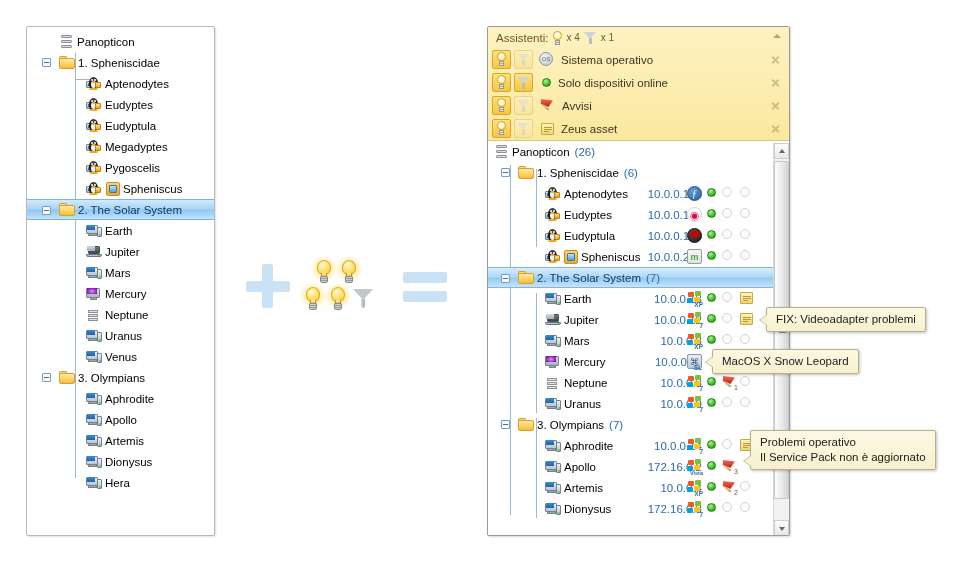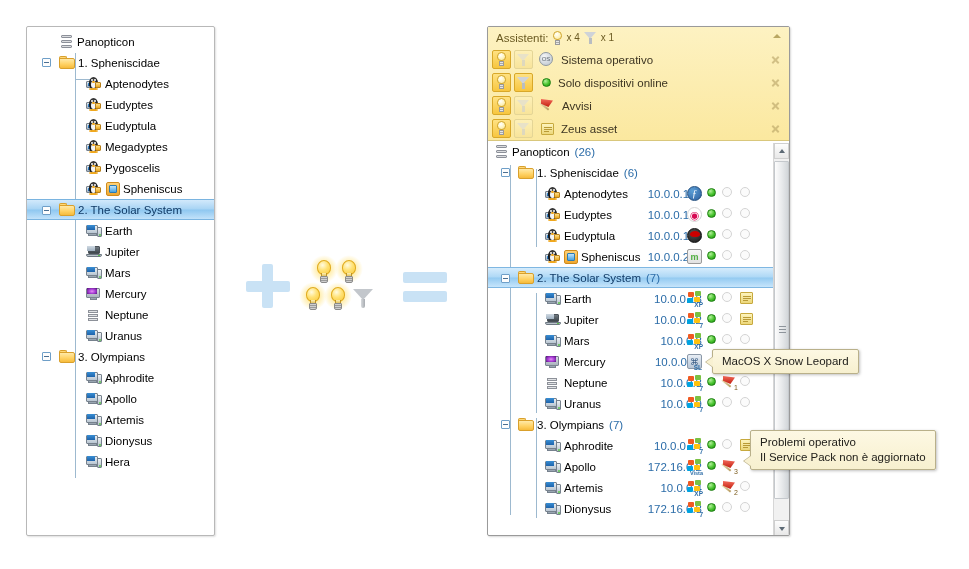--- a/index.html
+++ b/index.html
@@ -641,20 +641,29 @@
         <span class="tlabel" style="margin-left:5px;">Neptune</span>
       </div>
       <div class="trow" style="padding-left:59px;">
         <span class="ico ico-pc">
             <span class="mon"></span>
             <span class="scr"></span>
             <span class="base"></span>
             <span class="tow"></span>
           </span>
         <span class="tlabel">Uranus</span>
+      </div>
+      <div class="trow" style="padding-left:59px;">
+        <span class="ico ico-pc">
+            <span class="mon"></span>
+            <span class="scr"></span>
+            <span class="base"></span>
+            <span class="tow"></span>
+          </span>
+        <span class="tlabel">Venus</span>
       </div>
 
       <div class="trow" style="padding-left:32px;">
         <span class="expander" style="left:15px; top:6px;"></span>
         <span class="ico ico-folder">
             <span class="ft"></span>
             <span class="fb"></span>
           </span>
         <span class="tlabel">3. Olympians</span>
       </div>
@@ -1203,20 +1212,24 @@
         </div>
       <div class="thumb">
           <span class="grip"></span>
         </div>
       <div class="btn down">
           <span class="ar"></span>
         </div>
     </div>
   </div>
 
+  <div class="tip" style="left:766px; top:307px;">
+    <span class="arrow"></span>
+    <div>FIX: Videoadapter problemi</div>
+  </div>
 
   <div class="tip" style="left:712px; top:349px;">
     <span class="arrow"></span>
     <div>MacOS X Snow Leopard</div>
   </div>
 
   <div class="tip" style="left:750px; top:430px;">
     <span class="arrow" style="top:30px;"></span>
     <div>Problemi operativo</div>
     <div>Il Service Pack non è aggiornato</div>

